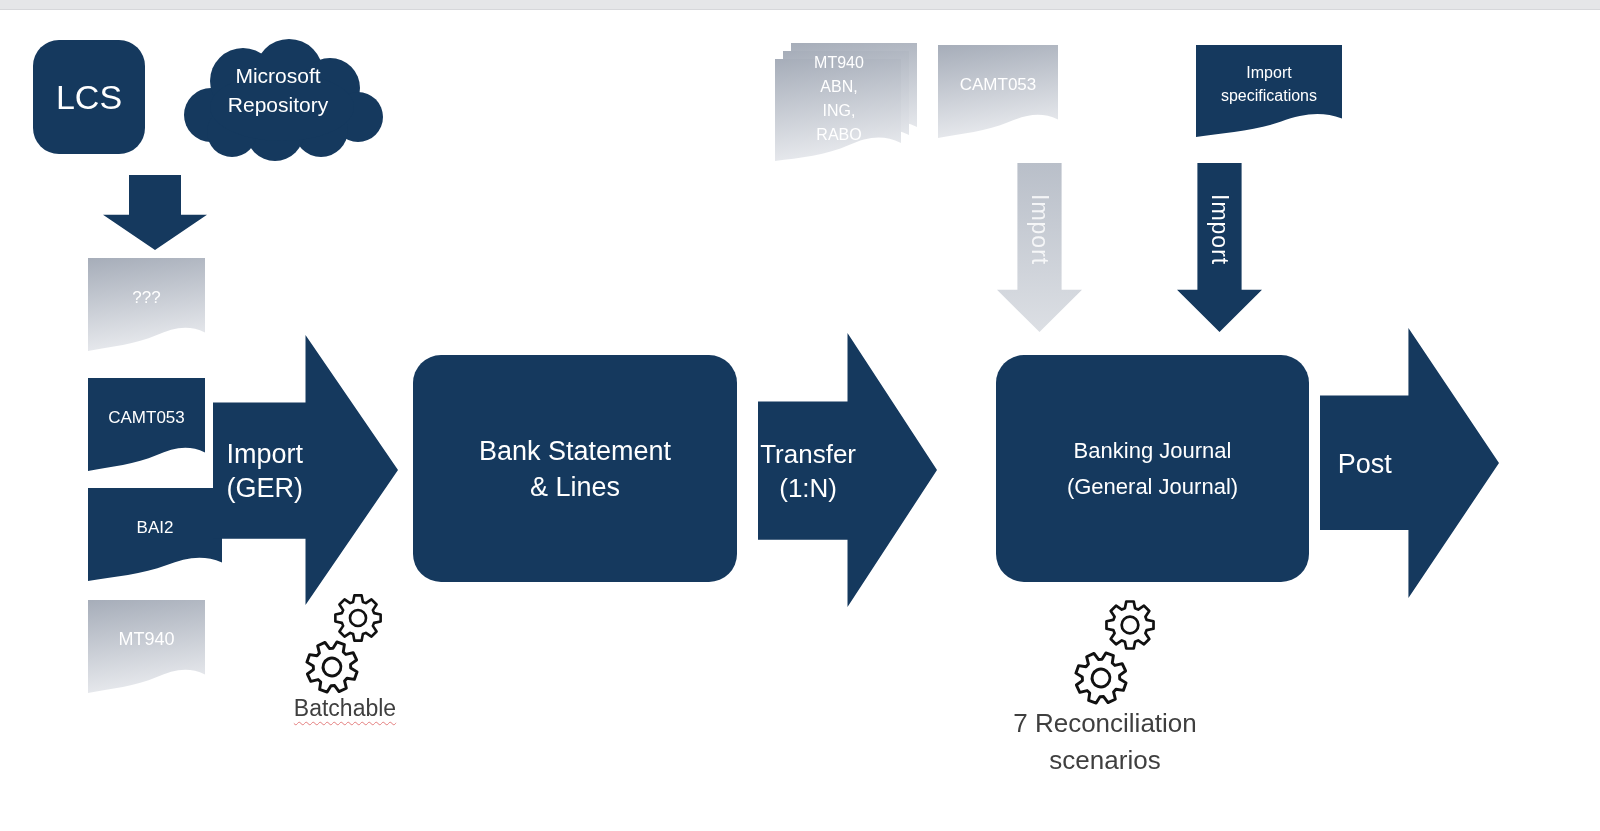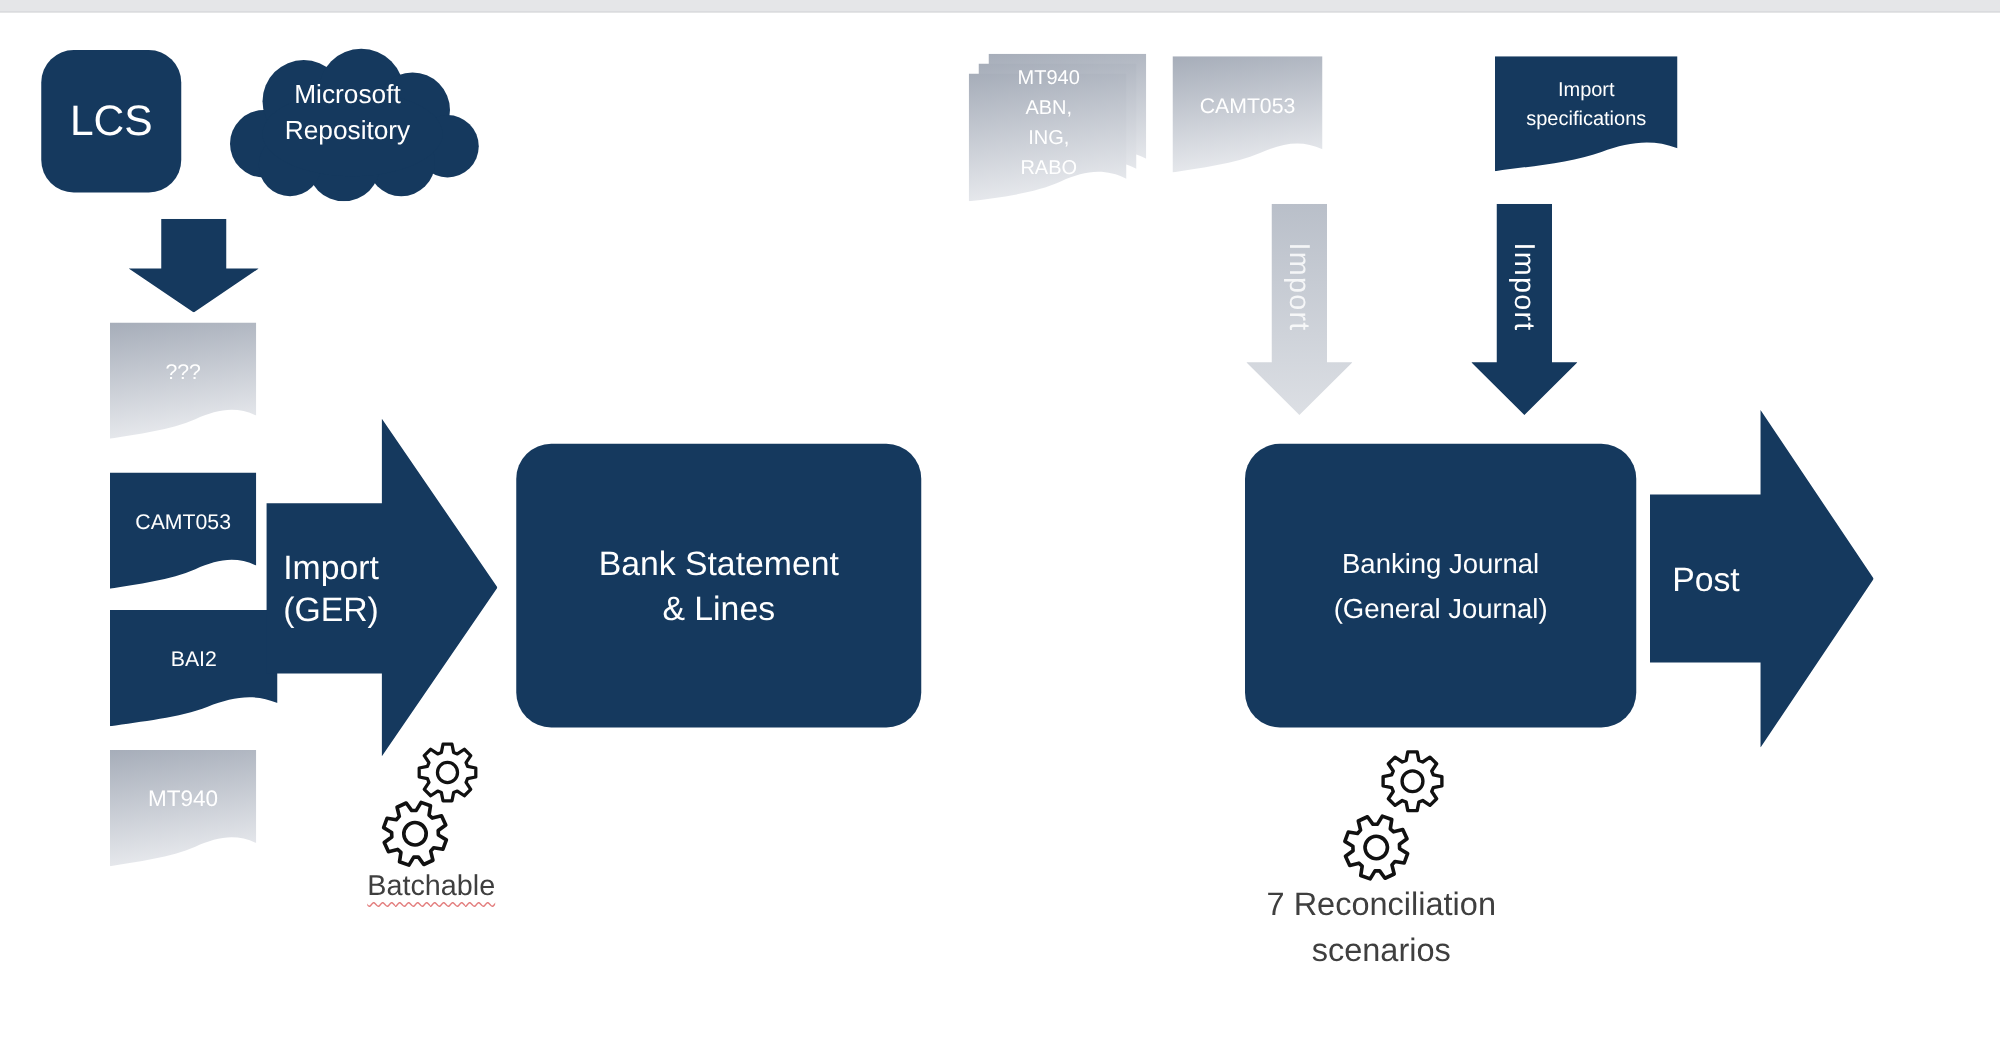--- a/index.html
+++ b/index.html
@@ -132,20 +132,27 @@
       <div>Import</div>
       <div>(GER)</div>
     </div>
   </div>
 
   <div class="abs navy white-text center-flex proc-box" style="left:413px;top:355px;width:324px;height:227px;">
     <div>Bank Statement</div>
     <div>&amp; Lines</div>
   </div>
 
+  <div class="rarrow" style="left:758px;top:333px;width:179px;height:274px;">
+    <div class="shape"></div>
+    <div class="rarrow-label" style="font-size:26px;">
+      <div>Transfer</div>
+      <div>(1:N)</div>
+    </div>
+  </div>
 
   <div class="abs navy white-text center-flex proc-box" style="left:996px;top:355px;width:313px;height:227px;font-size:22px;">
     <div>Banking Journal</div>
     <div>(General Journal)</div>
   </div>
 
   <div class="rarrow" style="left:1320px;top:328px;width:158px;height:270px;padding-left:21px;">
     <div class="shape" style="clip-path:polygon(0 25%,49.4% 25%,49.4% 0,100% 50%,49.4% 100%,49.4% 74.8%,0 74.8%);"></div>
     <div class="rarrow-label" style="width:50%;">
       <div>Post</div>

